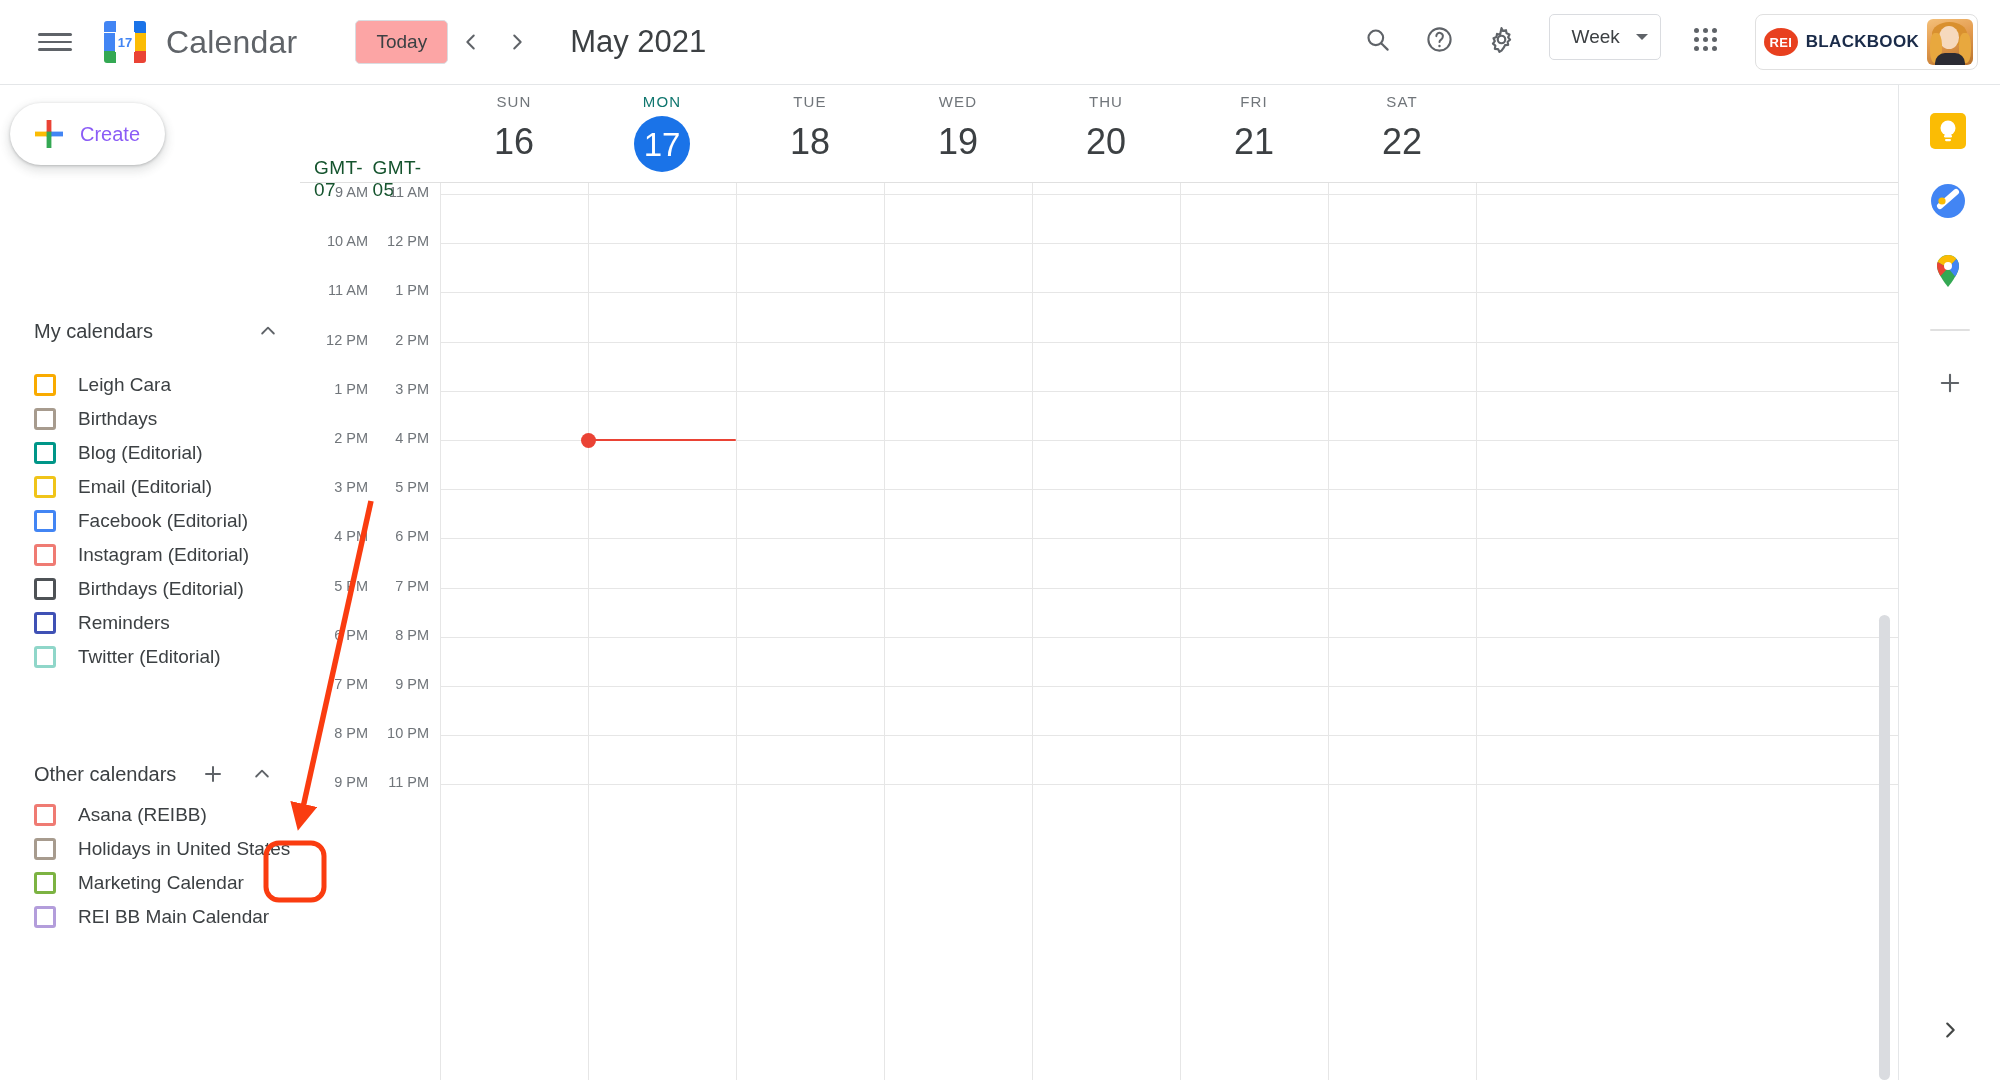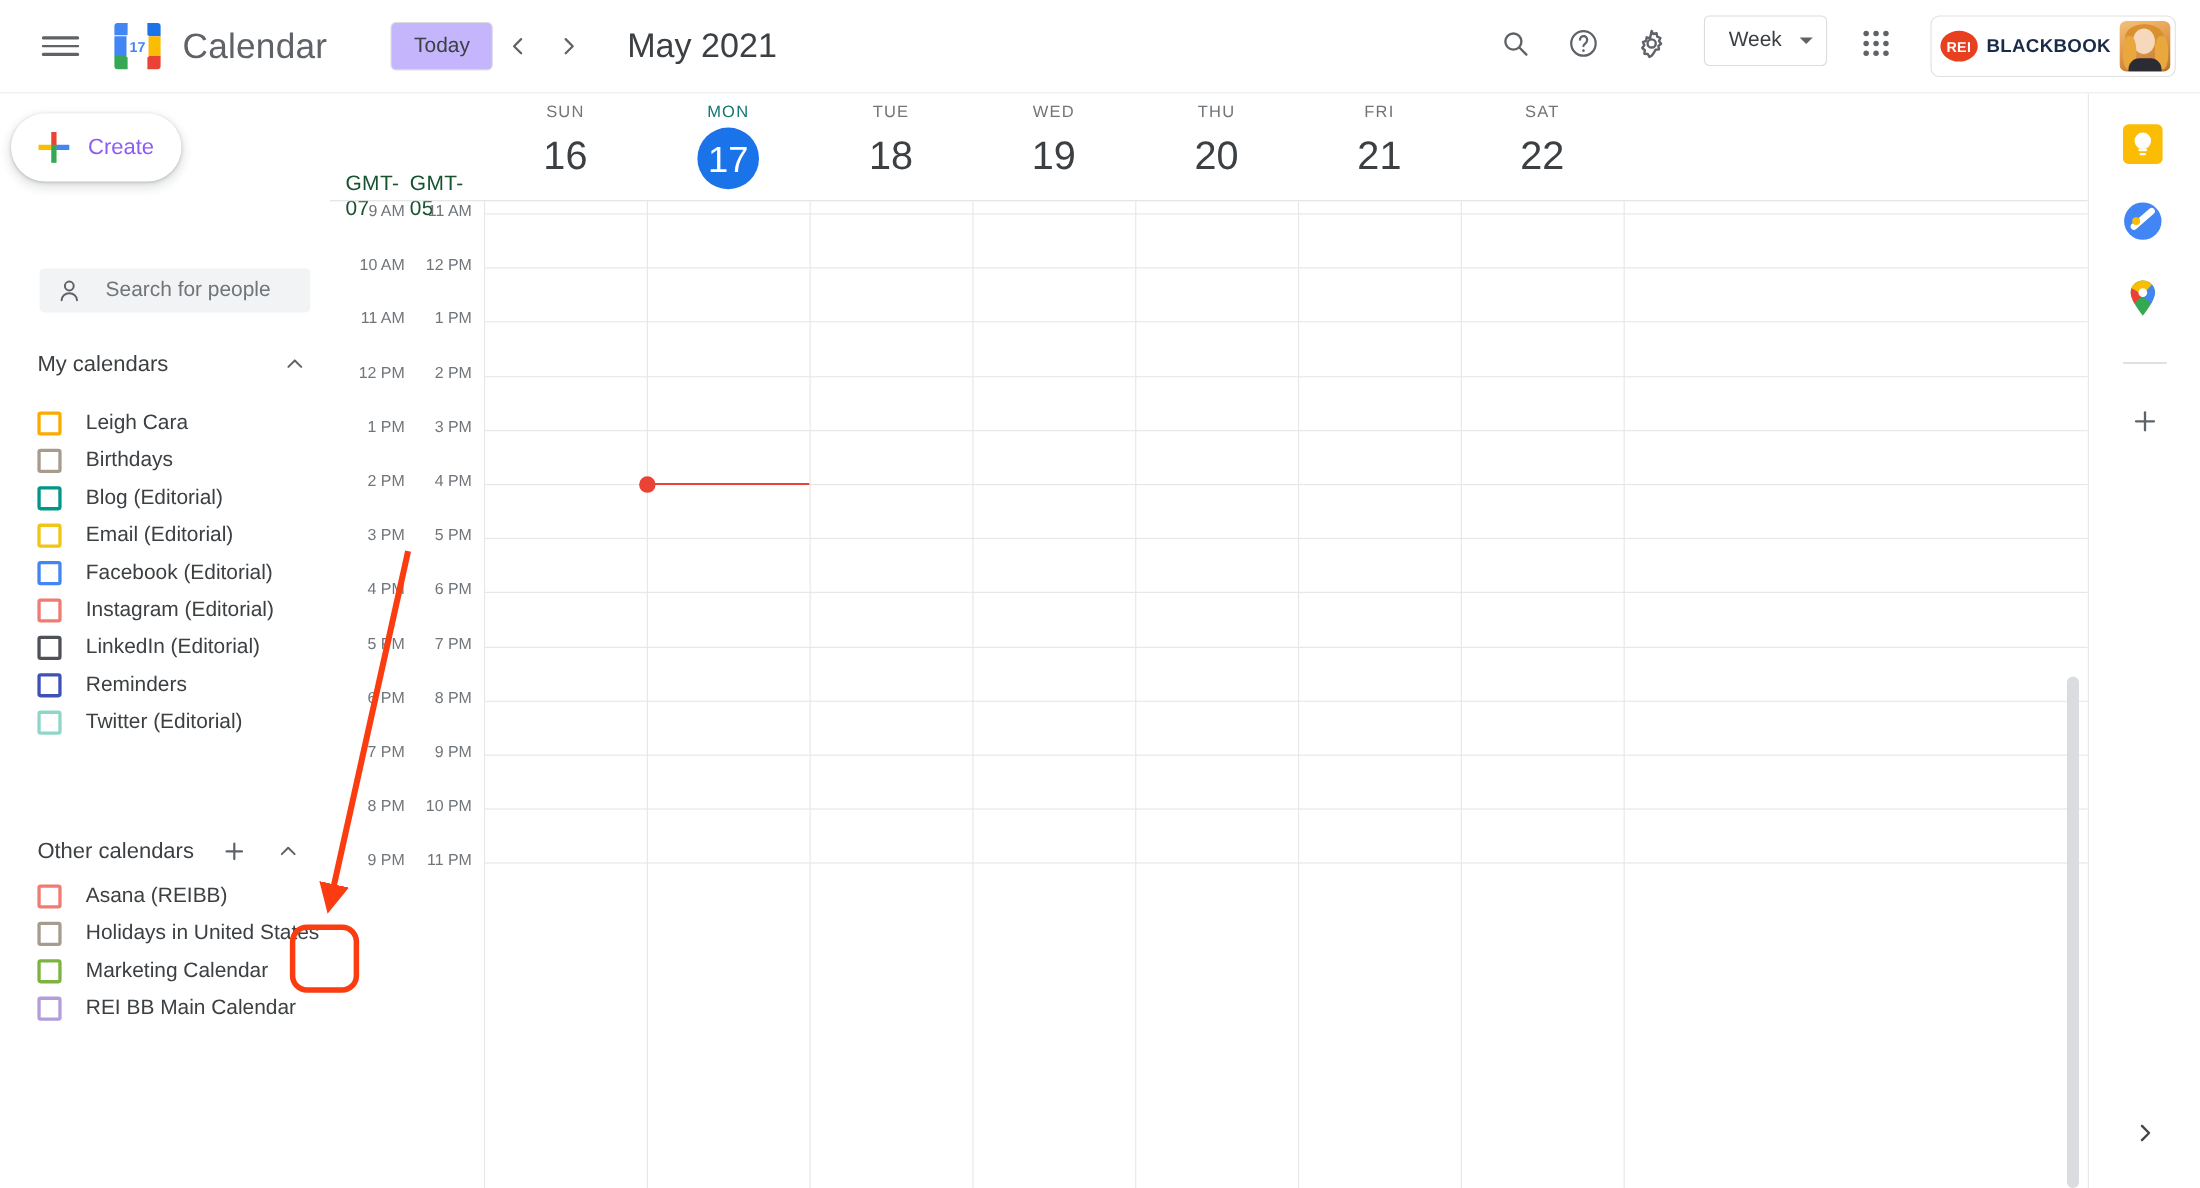--- a/index.html
+++ b/index.html
@@ -30,21 +30,21 @@
   .brand {
     font-size: 32px; color: #5f6368; font-weight: 400;
     margin-left: 18px; letter-spacing: .2px; white-space: nowrap;
   }
 
   .today-btn {
     margin-left: 58px;
     border: 1px solid #dadce0; border-radius: 5px;
     height: 44px; padding: 0 20px;
     display: flex; align-items: center; justify-content: center;
-    font-size: 19px; color: #3c4043; background: #c4b5fd; cursor: pointer;
+    font-size: 19px; color: #3c4043; background: #fca5a5; cursor: pointer;
   }
 
   .navbtn {
     width: 46px; height: 46px; display: flex; align-items: center; justify-content: center;
     border-radius: 50%; cursor: pointer; color: #5f6368;
   }
   .navbtn:first-of-type { margin-left: 26px; }
 
   .month-title {
     font-size: 31px; color: #3c4043; font-weight: 400;
@@ -314,27 +314,20 @@
           <rect x="3" y="14.6" width="12" height="4.8" fill="#fbbc04"></rect>
           <rect x="19" y="14.6" width="12" height="4.8" fill="#4285f4"></rect>
           <rect x="14.6" y="3" width="4.8" height="12" fill="#ea4335"></rect>
           <rect x="14.6" y="19" width="4.8" height="12" fill="#34a853"></rect>
           <rect x="14.6" y="14.6" width="4.8" height="4.8" fill="#34a853"></rect>
         </svg>
       </div>
       <div class="create-label">Create</div>
     </div>
 
-    <div class="people-search">
-      <svg width="26" height="22" viewBox="0 0 26 22" fill="none" stroke="#5f6368" stroke-width="1.8">
-        <circle cx="9" cy="7" r="4"></circle>
-        <path d="M2 20c0-4 3.2-6.4 7-6.4S16 16 16 20" stroke-linecap="round"></path>
-      </svg>
-      <span class="ptxt">Search for people</span>
-    </div>
 
     <div class="section-hdr" style="top: 228px;">
       <span class="section-title">My calendars</span>
       <span class="hdr-spacer"></span>
       <span class="chev-up">
         <svg width="20" height="20" viewBox="0 0 24 24" fill="none" stroke="#5f6368" stroke-width="2.2" stroke-linecap="round" stroke-linejoin="round">
           <polyline points="5 15 12 8 19 15"></polyline>
         </svg>
       </span>
     </div>
@@ -359,21 +352,21 @@
         <div class="cal-item">
           <div class="cal-box" style="border-color: rgb(66, 133, 244);"></div>
           <div class="cal-name">Facebook (Editorial)</div>
         </div>
         <div class="cal-item">
           <div class="cal-box" style="border-color: rgb(239, 123, 115);"></div>
           <div class="cal-name">Instagram (Editorial)</div>
         </div>
         <div class="cal-item">
           <div class="cal-box" style="border-color: rgb(78, 82, 86);"></div>
-          <div class="cal-name">LinkedIn (Editorial)</div>
+          <div class="cal-name">Birthdays (Editorial)</div>
         </div>
         <div class="cal-item">
           <div class="cal-box" style="border-color: rgb(63, 81, 181);"></div>
           <div class="cal-name">Reminders</div>
         </div>
         <div class="cal-item">
           <div class="cal-box" style="border-color: rgb(143, 214, 201);"></div>
           <div class="cal-name">Twitter (Editorial)</div>
         </div>
       </div>

